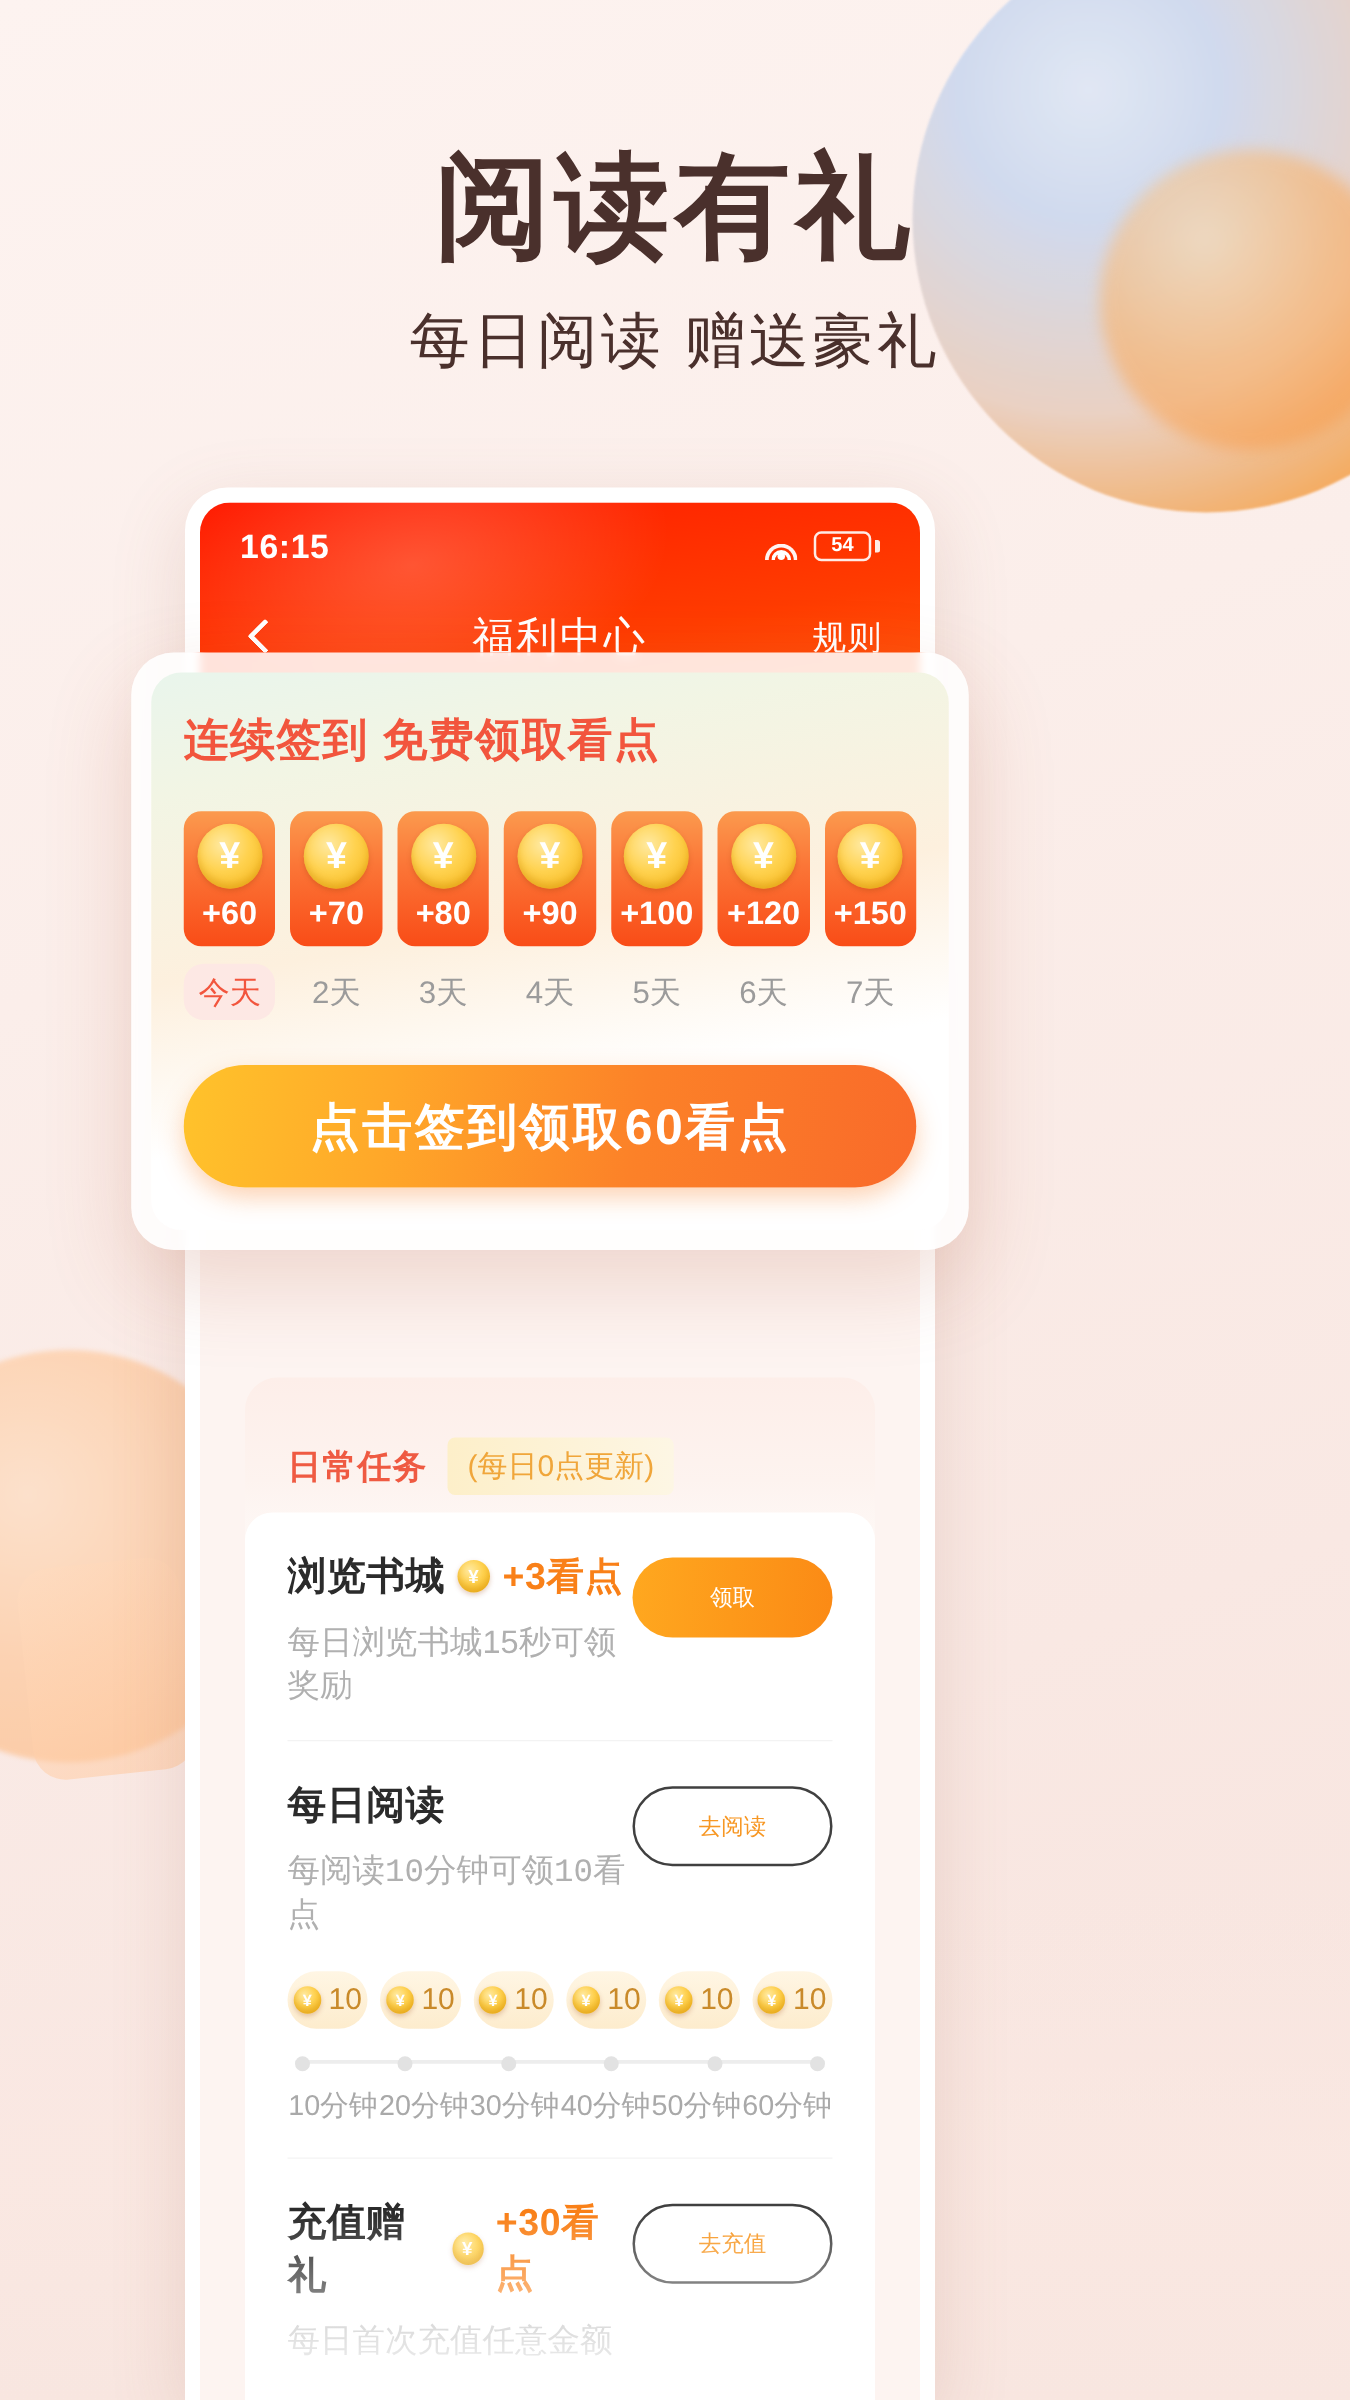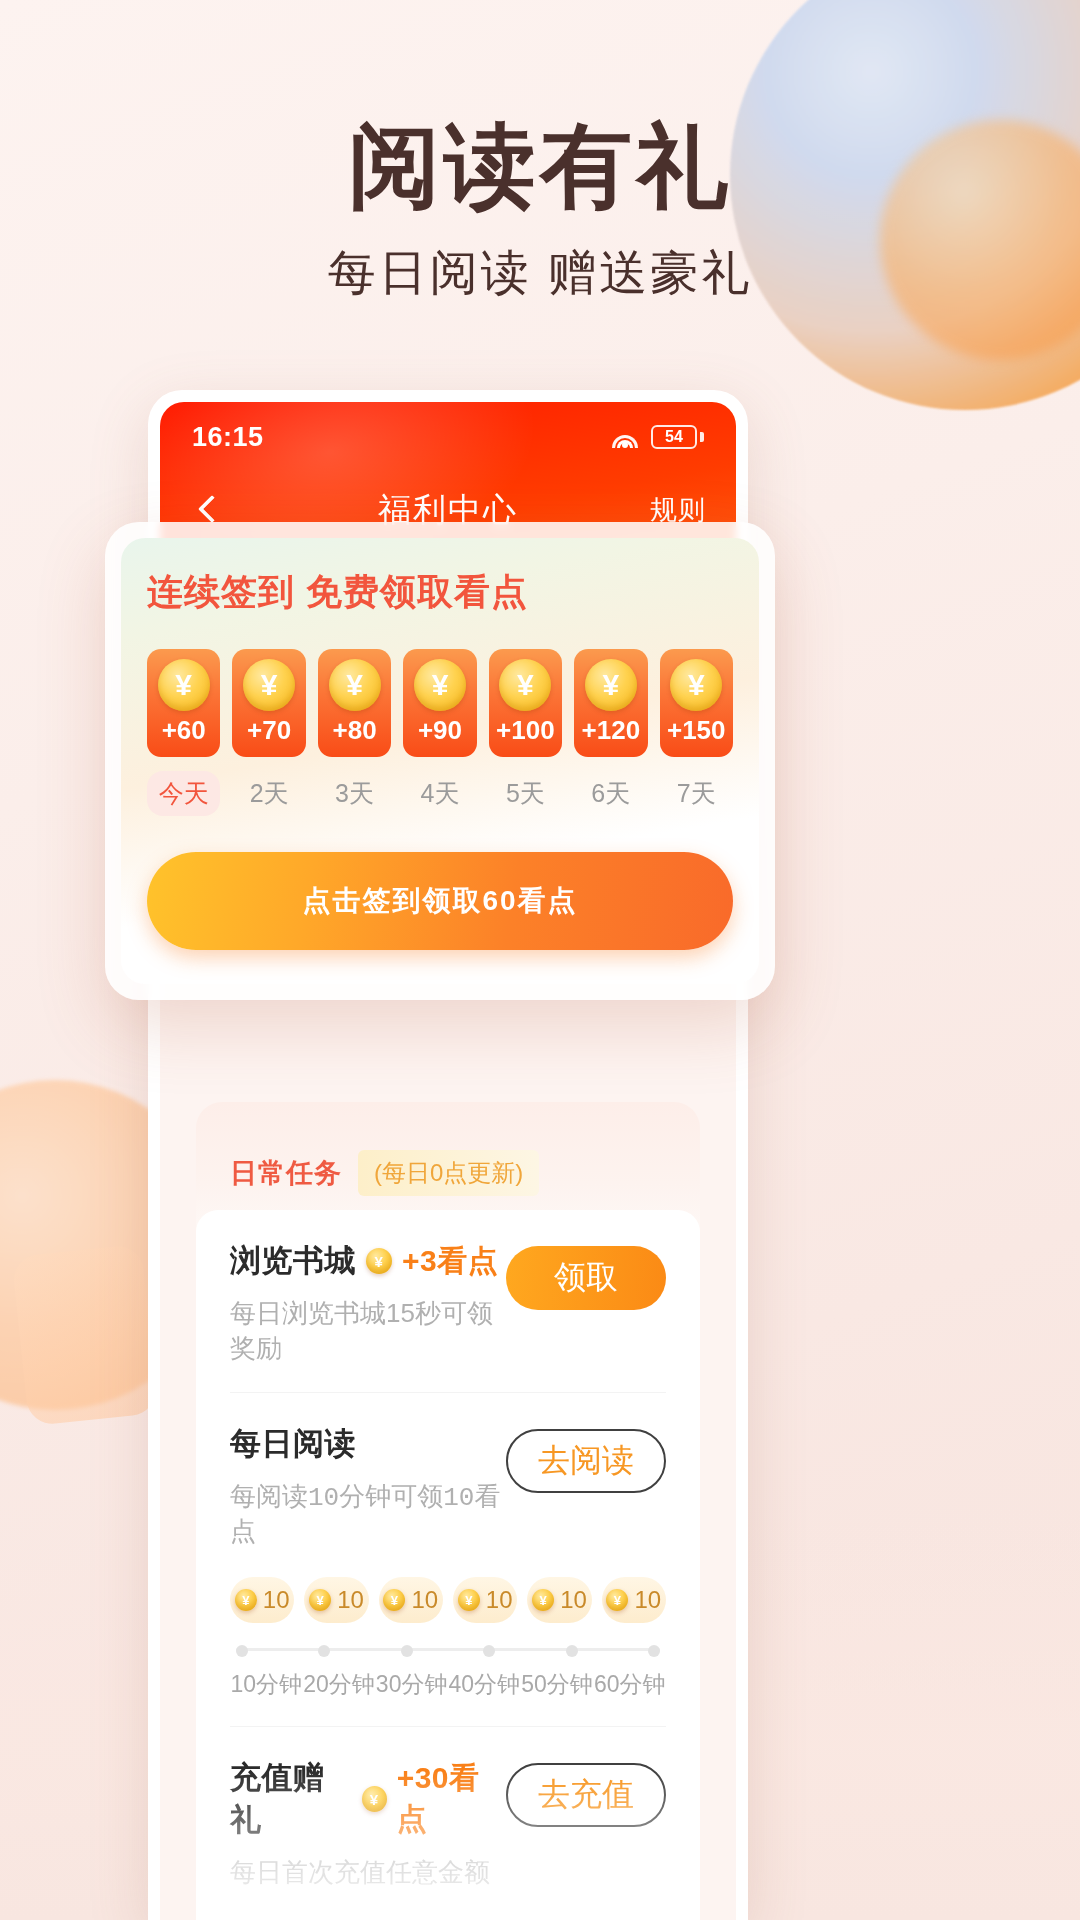--- a/index.html
+++ b/index.html
@@ -166,21 +166,21 @@
   }
   .day-labels{ display:flex; gap:12px; margin-top:14px; }
   .day-label{
     flex:1; text-align:center; font-size:25px; color:#9b9b9b; padding:6px 0; border-radius:16px;
   }
   .day-label.today{ color:#f2553d; background:#fde8e4; font-weight:500;}
   .signin-btn{
     margin:36px auto 0 auto; display:block; width:100%; height:98px;
     border:none; border-radius:49px; cursor:pointer;
     background:linear-gradient(100deg,#ffc32b 0%, #ffa829 28%, #fc8128 62%, #f96a2a 100%);
-    color:#fff; font-size:28px; font-weight:bold; letter-spacing:2px;
+    color:#fff; font-size:40px; font-weight:bold; letter-spacing:2px;
     font-family:inherit;
     box-shadow:0 8px 20px rgba(250,130,40,.35);
   }
 
   
   .tasks-panel{
     position:absolute; left:36px; right:36px; top:700px; bottom:0;
     background:linear-gradient(180deg,#fdeee9 0%, #fdf3ef 10%, #ffffff 24%, #ffffff 100%);
     border-radius:26px 26px 0 0;
     padding:48px 0 0 0;
@@ -200,21 +200,21 @@
   .task:last-child{ border-bottom:none; }
   .task-main{ flex:1; }
   .task-title{
     font-size:31px; font-weight:bold; color:#2b2b2b; letter-spacing:.5px;
     display:flex; align-items:center; gap:10px;
   }
   .task-reward{ color:#f98018; font-size:30px; font-weight:bold;}
   .task-desc{ margin-top:14px; font-size:26px; color:#b0b0b0;}
   .task-btn{
     min-width:160px; height:64px; border-radius:32px; border:none; cursor:pointer;
-    font-size:32px; font-family:inherit; margin-top:6px;
+    font-size:18px; font-family:inherit; margin-top:6px;
     display:flex; align-items:center; justify-content:center;
   }
   .task-btn.solid{
     background:linear-gradient(95deg,#ffa81f,#fb8a15); color:#fff; font-weight:500;
   }
   .task-btn.ghost{
     background:#fff; color:#f79723; border:2px solid #404040; font-weight:500;
   }
 
   

